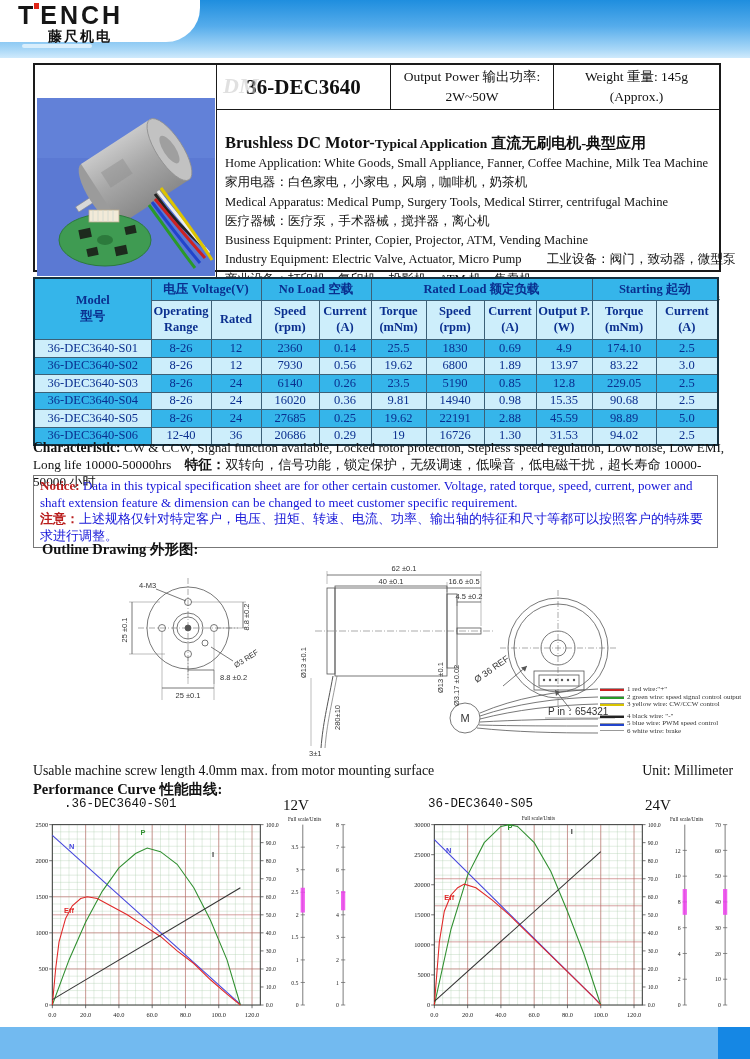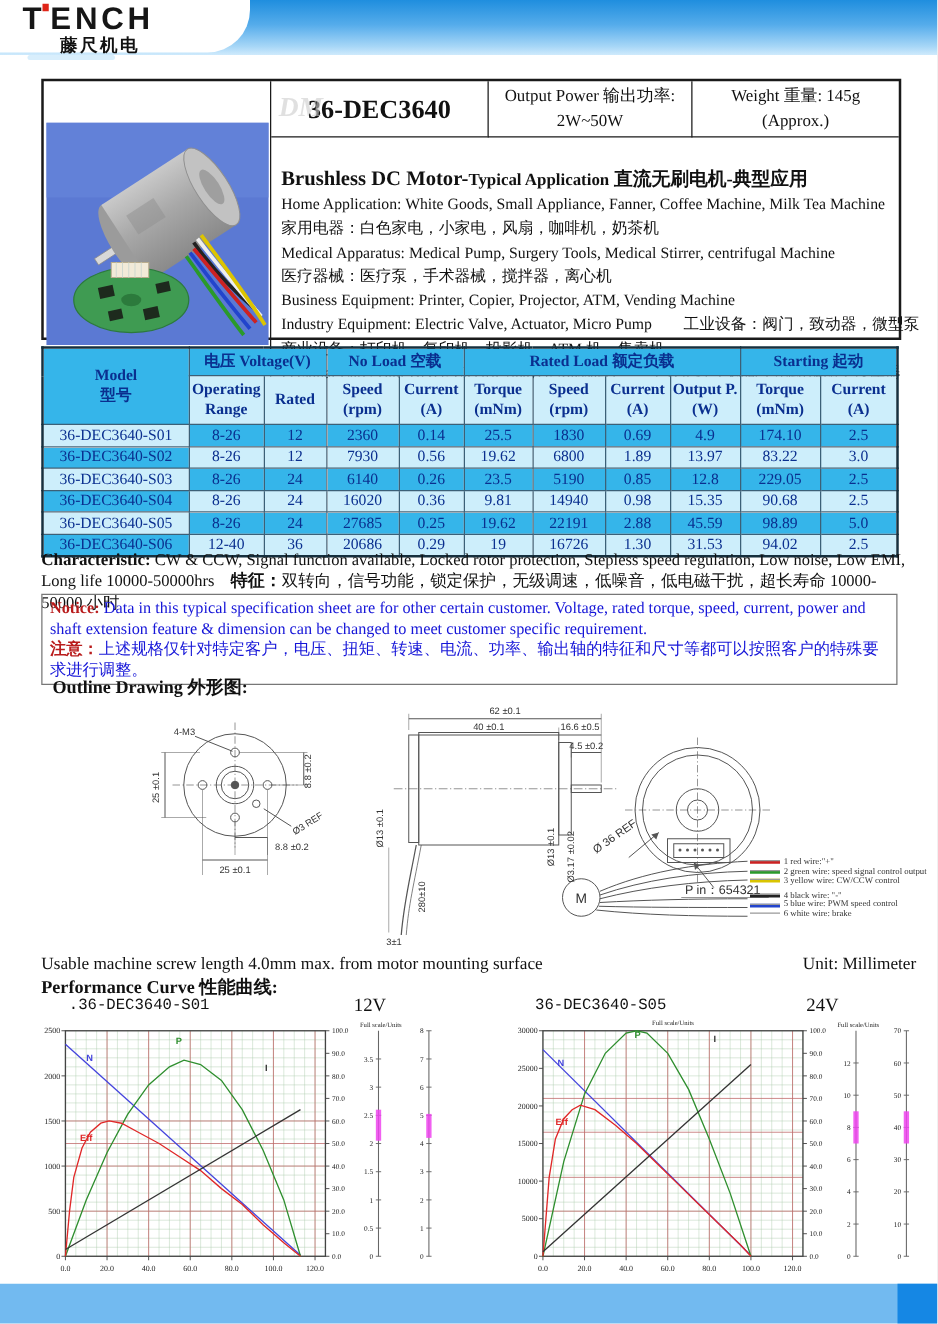--- a/index.html
+++ b/index.html
@@ -1,19 +1,19 @@
 <!DOCTYPE html>
 <html><head>
 <meta charset="utf-8">
 <style>
   html,body{margin:0;padding:0;background:#e8e8e8;}
   .page{position:relative;width:750px;height:1059px;background:#ffffff;overflow:hidden;
         font-family:"Liberation Serif",serif;color:#111;}
   
-  .hdr{position:absolute;top:0;left:0;width:750px;height:44px;
+  .hdr{position:absolute;top:0;left:0;width:750px;height:58px;
        background:linear-gradient(180deg,#1f8ede 0%,#55aceb 45%,#a8d7f7 85%,#cfeafc 100%);}
   .logo-patch{position:absolute;top:0;left:0;width:200px;height:42px;background:#fff;
               border-bottom-right-radius:34px;}
   .hdr-stripe{position:absolute;top:44px;left:22px;width:70px;height:4px;background:#d8eefc;border-radius:2px;}
   .logo{position:absolute;top:3px;left:18px;line-height:1;}
   .logo-en{font-family:"Liberation Sans",sans-serif;font-weight:bold;font-size:25px;letter-spacing:3px;color:#161616;}
   .reddot{display:inline-block;width:5px;height:6px;background:#e02518;margin:0 1px 16px -2px;vertical-align:top;}
   .logo-cn{font-family:"Liberation Sans",sans-serif;font-weight:bold;font-size:14px;color:#111;margin:1px 0 0 30px;letter-spacing:2px;}
   
   .info{position:absolute;top:63px;left:33px;width:684px;height:205px;border:2px solid #1a1a1a;
@@ -56,21 +56,21 @@
   .wire-row{display:flex;align-items:center;font-size:7px;line-height:7.6px;color:#333;white-space:nowrap;}
   .wire-row.gap{margin-top:4px;}
   .wire-swatch{display:inline-block;width:24px;height:2px;margin-right:3px;flex:0 0 auto;border-top:1px solid #999;}
   .dwg-text{font-size:7.5px;fill:#333;font-family:"Liberation Sans",sans-serif;}
   
   .footnote{position:absolute;top:763px;left:33px;width:700px;font-size:13.8px;}
   .footnote .unit{float:right;}
   .perf-title{position:absolute;top:780px;left:33px;font-weight:bold;font-size:14.5px;}
   .chart-heads{position:absolute;top:797px;left:0;width:750px;height:16px;font-size:13.5px;}
   .chart-heads span{position:absolute;white-space:nowrap;}
-  .ch-m1{left:55px;font-family:"Liberation Mono",monospace;font-size:12.5px;}
+  .ch-m1{left:64px;font-family:"Liberation Mono",monospace;font-size:12.5px;}
   .ch-v1{left:283px;font-size:15px;}
   .ch-m2{left:428px;font-family:"Liberation Mono",monospace;font-size:12.5px;}
   .ch-v2{left:645px;font-size:15px;}
   .charts{position:absolute;top:814px;left:0;width:750px;height:212px;}
   .charts svg{position:absolute;top:0;}
   #chart1{left:14px;}
   #chart2{left:396px;}
   
   .footer{position:absolute;top:1027px;left:0;width:750px;height:32px;background:#72baf0;}
   .footer-end{position:absolute;top:0;right:0;width:32px;height:32px;background:#1587e4;}

